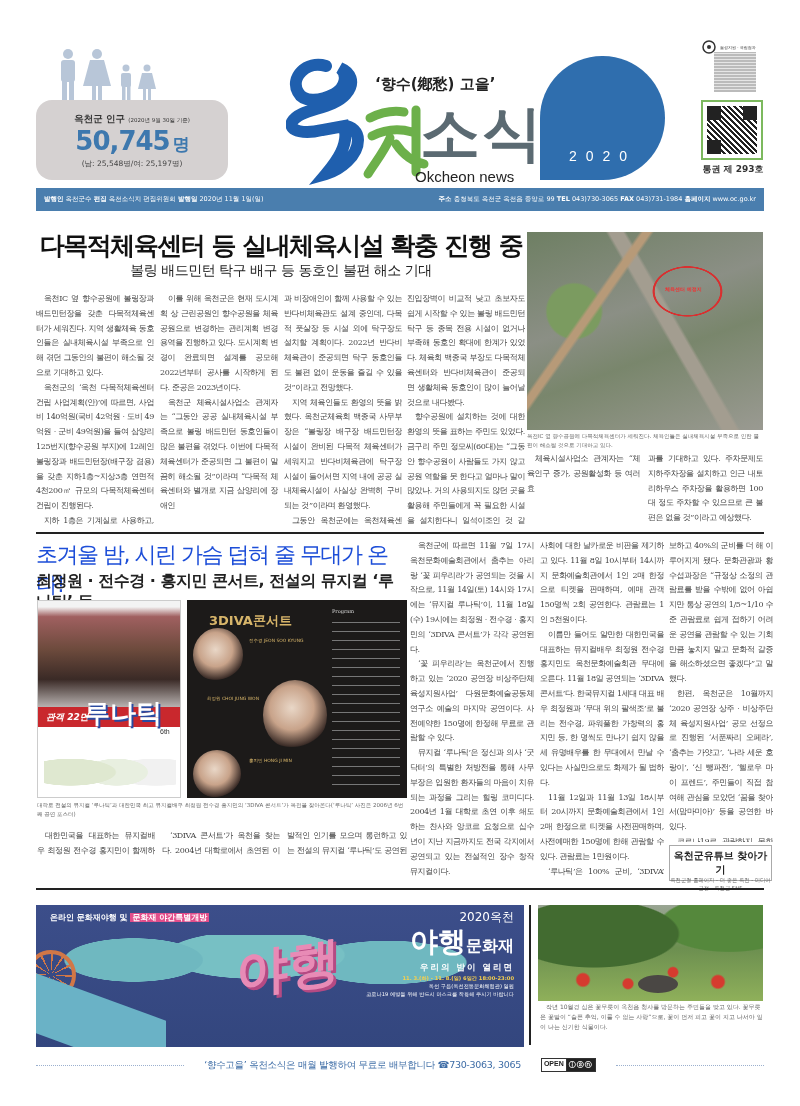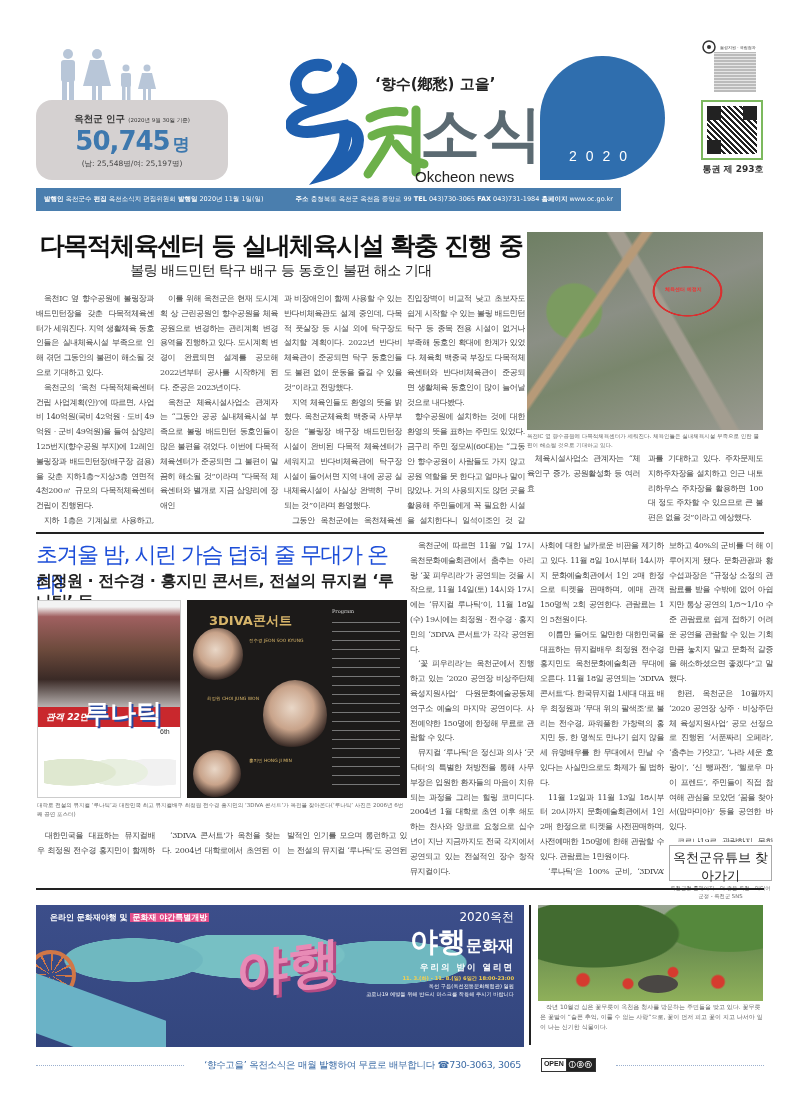--- a/index.html
+++ b/index.html
@@ -23,21 +23,21 @@
 .qr1{left:702px;top:40px;width:60px;height:58px}
 .qr1 .code{position:absolute;left:12px;top:12px;width:42px;height:40px;background:repeating-linear-gradient(0deg,#bbb 0 2px,#e5e5e5 2px 3px),#ccc}
 .qr1 .cap{position:absolute;left:18px;top:3px;font-size:4px;font-family:"DejaVu Sans",sans-serif;color:#333}
 .qr2{left:701px;top:100px;width:62px;height:60px;border:2px solid #7cb95e;background:#fff;padding:4px}
 .qr2 .code{width:100%;height:100%;background:
 linear-gradient(#222,#222) 0 0/14px 14px no-repeat,
 linear-gradient(#222,#222) 100% 0/14px 14px no-repeat,
 linear-gradient(#222,#222) 0 100%/14px 14px no-repeat,
 repeating-linear-gradient(45deg,#222 0 2px,#fff 2px 4px),#fff}
 .volno{left:700px;top:163px;width:66px;text-align:center;font-family:"DejaVu Sans",sans-serif;font-weight:bold;font-size:9px;color:#333}
-.infobar{left:36px;top:188px;width:585px;height:23px;background:#4a7eae;color:#fff;font-family:"DejaVu Sans",sans-serif;font-size:6.5px;display:flex;justify-content:space-between;align-items:center;padding:0 8px}
+.infobar{left:36px;top:188px;width:728px;height:23px;background:#4a7eae;color:#fff;font-family:"DejaVu Sans",sans-serif;font-size:6.5px;display:flex;justify-content:space-between;align-items:center;padding:0 8px}
 .infobar b{font-weight:bold}
 
 .h1{left:36px;top:229px;width:490px;text-align:center;font-family:"DejaVu Sans",sans-serif;font-weight:bold;font-size:25px;color:#111;letter-spacing:-1.5px}
 .h1s{left:36px;top:262px;width:490px;text-align:center;font-family:"DejaVu Serif",serif;font-size:14px;color:#222;letter-spacing:-0.5px}
 .col{font-size:8px;line-height:14.8px;color:#444;text-align:justify;letter-spacing:-0.4px;overflow:hidden}
 .col p{text-indent:8px}
 .aerial{left:527px;top:232px;width:236px;height:198px;background:
 radial-gradient(ellipse 36px 26px at 68% 30%,transparent 90%,#d83030 92%,#d83030 96%,transparent 98%),
 linear-gradient(125deg,transparent 30%,#b79a78 31%,#b79a78 33%,transparent 34%),
 linear-gradient(60deg,transparent 55%,#a39d90 56%,#a39d90 60%,transparent 61%),
@@ -55,21 +55,21 @@
 .poster1 .n22{position:absolute;left:8px;top:110px;font-family:"DejaVu Sans",sans-serif;font-weight:bold;font-style:italic;font-size:9px;color:#fff}
 .poster1 .six{position:absolute;left:122px;top:127px;font-family:"Liberation Sans",sans-serif;font-size:7px;color:#333}
 .poster1 .crowd{position:absolute;left:6px;top:140px;width:132px;height:52px;background:radial-gradient(ellipse at 20% 60%,#dfe8d0 0,#dfe8d0 30%,transparent 31%),radial-gradient(ellipse at 55% 60%,#e8efe0 0,#e8efe0 30%,transparent 31%),radial-gradient(ellipse at 85% 60%,#f1f1f1 0,#f1f1f1 30%,transparent 31%);}
 .poster2{left:187px;top:600px;width:220px;height:198px;background:#1c1a19;overflow:hidden}
 .poster2 .t{position:absolute;left:22px;top:12px;font-family:"DejaVu Sans",sans-serif;font-weight:bold;font-size:13px;color:#d7b56a}
 .poster2 .pg{position:absolute;left:145px;top:8px;font-family:"DejaVu Serif",serif;font-size:5px;color:#ddd}
 .poster2 .face{position:absolute;border-radius:50%;background:radial-gradient(circle at 45% 40%,#e9d7c7 0,#c8a38a 40%,#3c2d28 70%,transparent 72%)}
 .poster2 .lines{position:absolute;left:145px;top:18px;width:68px;height:172px;background:repeating-linear-gradient(#1c1a19 0 4px,#777 4px 5px,#1c1a19 5px 9px)}
 .poster2 .name{position:absolute;font-size:4.5px;color:#d7b56a;font-family:"DejaVu Sans",sans-serif}
 .ybox{left:669px;top:845px;width:103px;height:36px;border:1px solid #aaa;text-align:center;font-family:"DejaVu Sans",sans-serif}
-.ybox .t{font-size:13px;font-weight:normal;color:#222;margin-top:3px}
+.ybox .t{font-size:10px;font-weight:bold;color:#222;margin-top:3px}
 .ybox .d{font-size:5.3px;color:#666;line-height:7.5px}
 
 .fest{left:36px;top:905px;width:488px;height:142px;background:linear-gradient(180deg,#3c4e8a 0,#33467e 100%);overflow:hidden}
 .fest .cloud{position:absolute;left:0;top:30px;width:100%;height:50px;background:radial-gradient(ellipse 70px 22px at 20% 50%,#6fb8c0 0,#6fb8c0 98%,transparent 100%),radial-gradient(ellipse 90px 24px at 45% 40%,#77c0c4 0,#77c0c4 98%,transparent 100%),radial-gradient(ellipse 80px 22px at 72% 55%,#6fb8c0 0,#6fb8c0 98%,transparent 100%)}
 .fest .top{position:absolute;left:14px;top:7px;font-family:"DejaVu Sans",sans-serif;font-weight:bold;font-size:8px;color:#fff}
 .fest .top em{font-style:normal;background:#e24d8a;padding:0 2px}
 .fest .ya{position:absolute;left:200px;top:28px;font-family:"DejaVu Sans",sans-serif;font-weight:bold;font-size:52px;color:#e88bb6;text-shadow:3px 3px 0 #b54a83;transform:skewY(-8deg)}
 .fest .wheel{position:absolute;left:-10px;top:45px;width:50px;height:50px;border-radius:50%;border:4px solid #d17747;background:repeating-conic-gradient(#d17747 0 6deg,transparent 6deg 30deg)}
 .fest .river{position:absolute;left:0;top:92px;width:130px;height:60px;background:#6ab2c6;transform:skewY(20deg)}
 .fest .ft{position:absolute;right:10px;top:4px;text-align:right;color:#fff;font-family:"DejaVu Sans",sans-serif}

